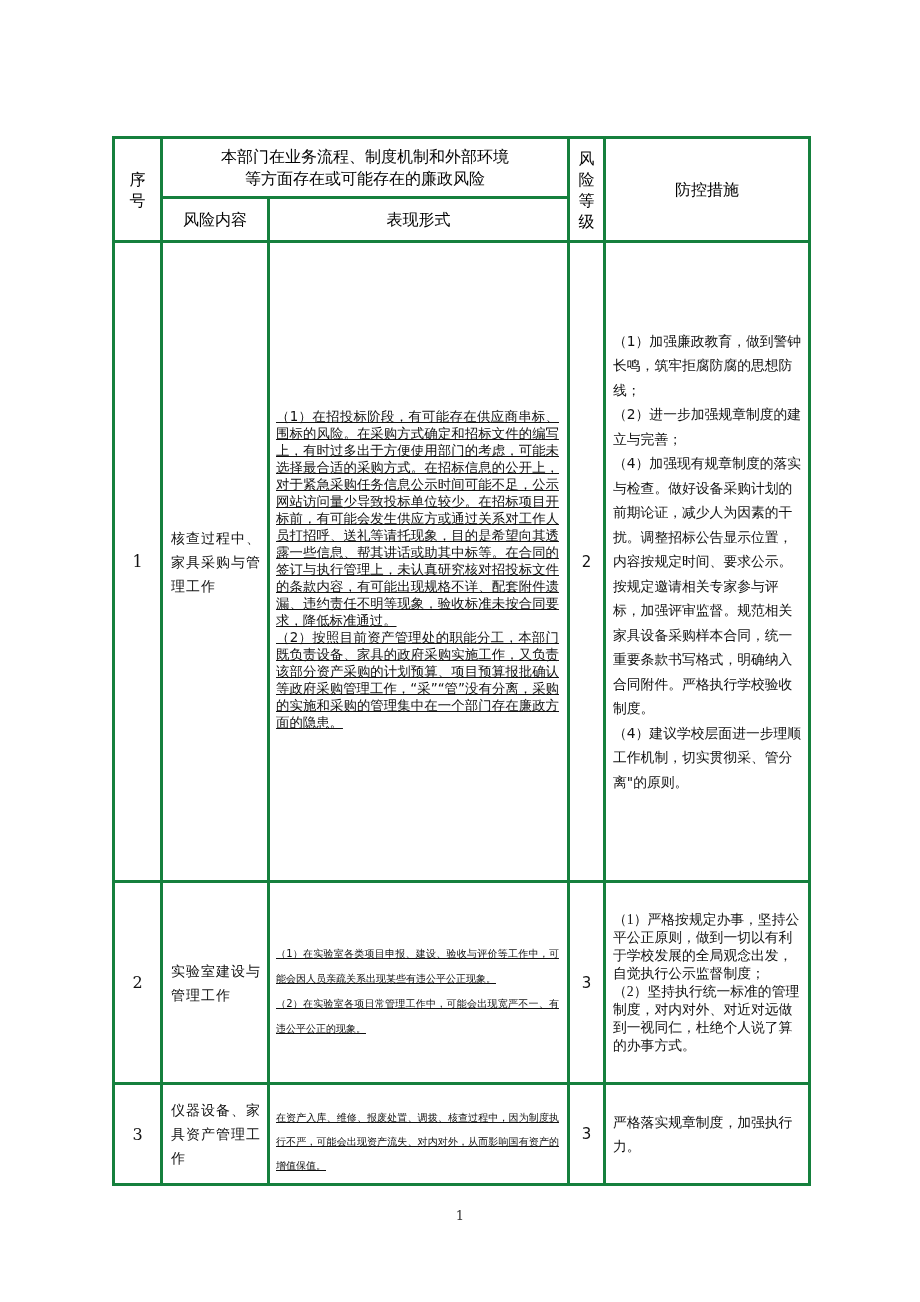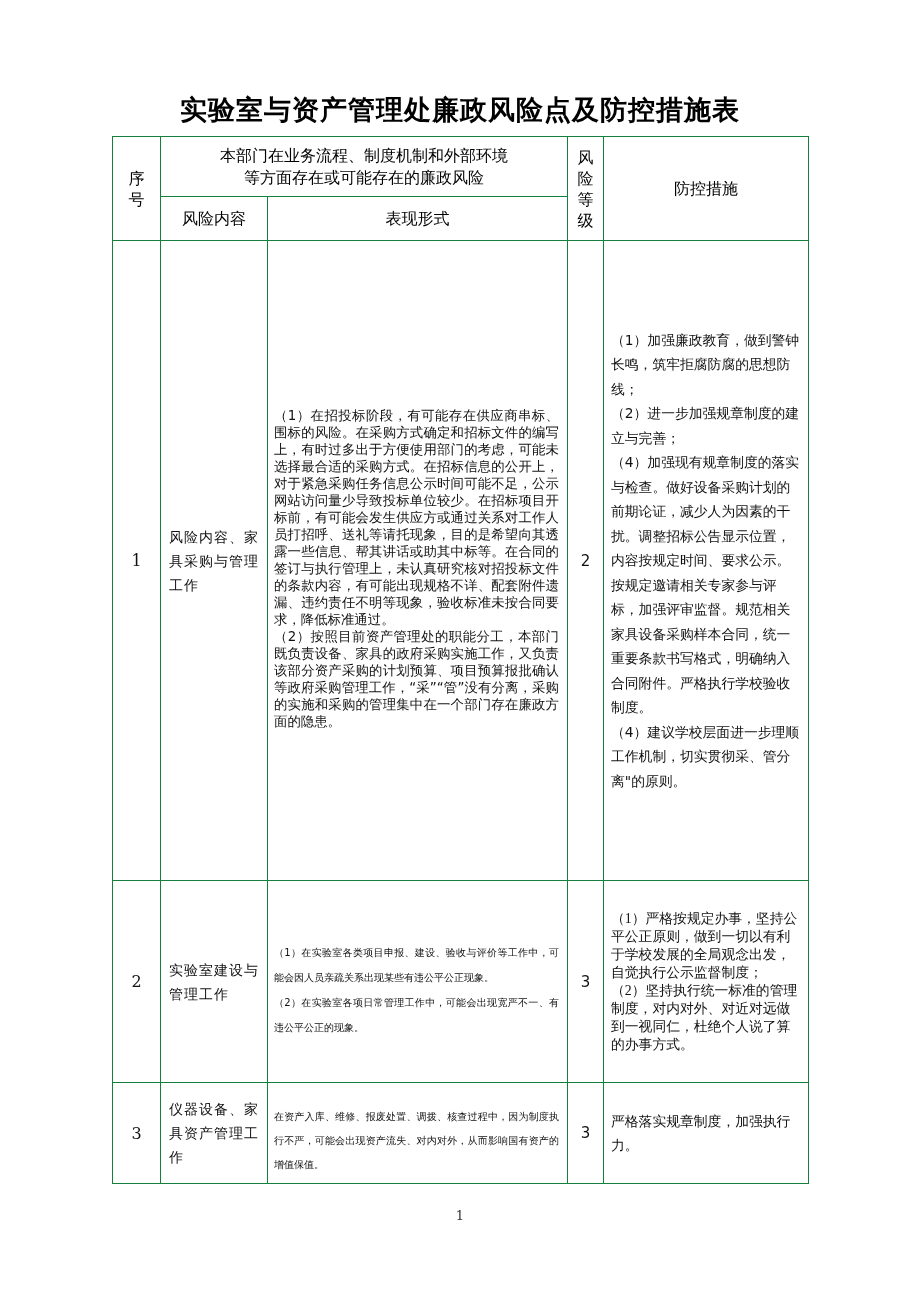--- a/index.html
+++ b/index.html
@@ -14,53 +14,52 @@
       position: absolute; left: 0; width: 920px; top: 92px;
       text-align: center; font-size: 27px; font-weight: bold; letter-spacing: 1px;
       color: #000;
     }
 
     table.risk-table {
       position: absolute; left: 112px; top: 136px;
       width: 696px; border-collapse: collapse; table-layout: fixed;
     }
     table.risk-table td, table.risk-table th {
-      border: 1px solid #15803d;
+      border: 3px solid #15803d;
       vertical-align: middle;
       font-weight: normal;
     }
     .hdr { font-size: 16px; text-align: center; line-height: 22px; color: #000; }
     .hdr-vert { line-height: 21px; }
     .col-seq { width: 48px; }
     .col-risk { width: 107px; }
     .col-form { width: 300px; }
     .col-lvl { width: 36px; }
     .col-meas { width: 205px; }
 
     .seq { font-family: "DejaVu Serif", "Liberation Serif", serif; font-size: 16px; text-align: center; }
     .riskname { font-size: 14px; line-height: 24px; padding: 0 6px 0 8px; letter-spacing: 1px; }
-    .form { font-size: 13.4px; line-height: 17px; padding: 16px 8px 0 6px; text-align: justify; }
+    .form { font-size: 13.4px; line-height: 17px; padding: 16px 8px 0 6px; text-align: justify; text-decoration: underline; }
     .form p { text-indent: 0; }
     .form.loose { line-height: 25px; font-size: 10px; }
     .lvl { font-size: 15px; text-align: center; }
     .meas { font-size: 13.8px; line-height: 24.5px; padding: 0 4px 0 7px; }
     .meas.tight { line-height: 18px; font-family: Liberation Serif, serif; }
     .meas p, .form p { margin: 0; }
 
     .page-number {
       position: absolute; top: 1208px; left: 0; width: 920px; text-align: center;
       font-family: "DejaVu Serif", "Liberation Serif", serif; font-size: 13px; color: #333;
     }
   </style>
 </head>
 <body>
 
 <div class="page">
 
-  <div class="doc-title">实验室与资产管理处廉政风险点及防控措施表</div>
 
   <table class="risk-table">
     <colgroup>
       <col class="col-seq">
         <col class="col-risk">
         <col class="col-form">
         <col class="col-lvl">
         <col class="col-meas">
     </colgroup>
     <tbody>
@@ -81,21 +80,21 @@
       </th>
       <th rowspan="2" class="hdr">防控措施</th>
     </tr>
     <tr style="height:44px;">
       <th class="hdr">风险内容</th>
       <th class="hdr">表现形式</th>
     </tr>
 
     <tr style="height:640px;">
       <td class="seq">1</td>
-      <td class="riskname">风险内容、家具采购与管理工作</td>
+      <td class="riskname">核查过程中、家具采购与管理工作</td>
       <td class="form">
         <p>（1）在招投标阶段，有可能存在供应商串标、围标的风险。在采购方式确定和招标文件的编写上，有时过多出于方便使用部门的考虑，可能未选择最合适的采购方式。在招标信息的公开上，对于紧急采购任务信息公示时间可能不足，公示网站访问量少导致投标单位较少。在招标项目开标前，有可能会发生供应方或通过关系对工作人员打招呼、送礼等请托现象，目的是希望向其透露一些信息、帮其讲话或助其中标等。在合同的签订与执行管理上，未认真研究核对招投标文件的条款内容，有可能出现规格不详、配套附件遗漏、违约责任不明等现象，验收标准未按合同要求，降低标准通过。</p>
         <p>（2）按照目前资产管理处的职能分工，本部门既负责设备、家具的政府采购实施工作，又负责该部分资产采购的计划预算、项目预算报批确认等政府采购管理工作，“采”“管”没有分离，采购的实施和采购的管理集中在一个部门存在廉政方面的隐患。</p>
       </td>
       <td class="lvl">2</td>
       <td class="meas">
         <p>（1）加强廉政教育，做到警钟长鸣，筑牢拒腐防腐的思想防线；</p>
         <p>（2）进一步加强规章制度的建立与完善；</p>
         <p>（4）加强现有规章制度的落实与检查。做好设备采购计划的前期论证，减少人为因素的干扰。调整招标公告显示位置，内容按规定时间、要求公示。按规定邀请相关专家参与评标，加强评审监督。规范相关家具设备采购样本合同，统一重要条款书写格式，明确纳入合同附件。严格执行学校验收制度。</p>
         <p>（4）建议学校层面进一步理顺工作机制，切实贯彻采、管分离"的原则。</p>

